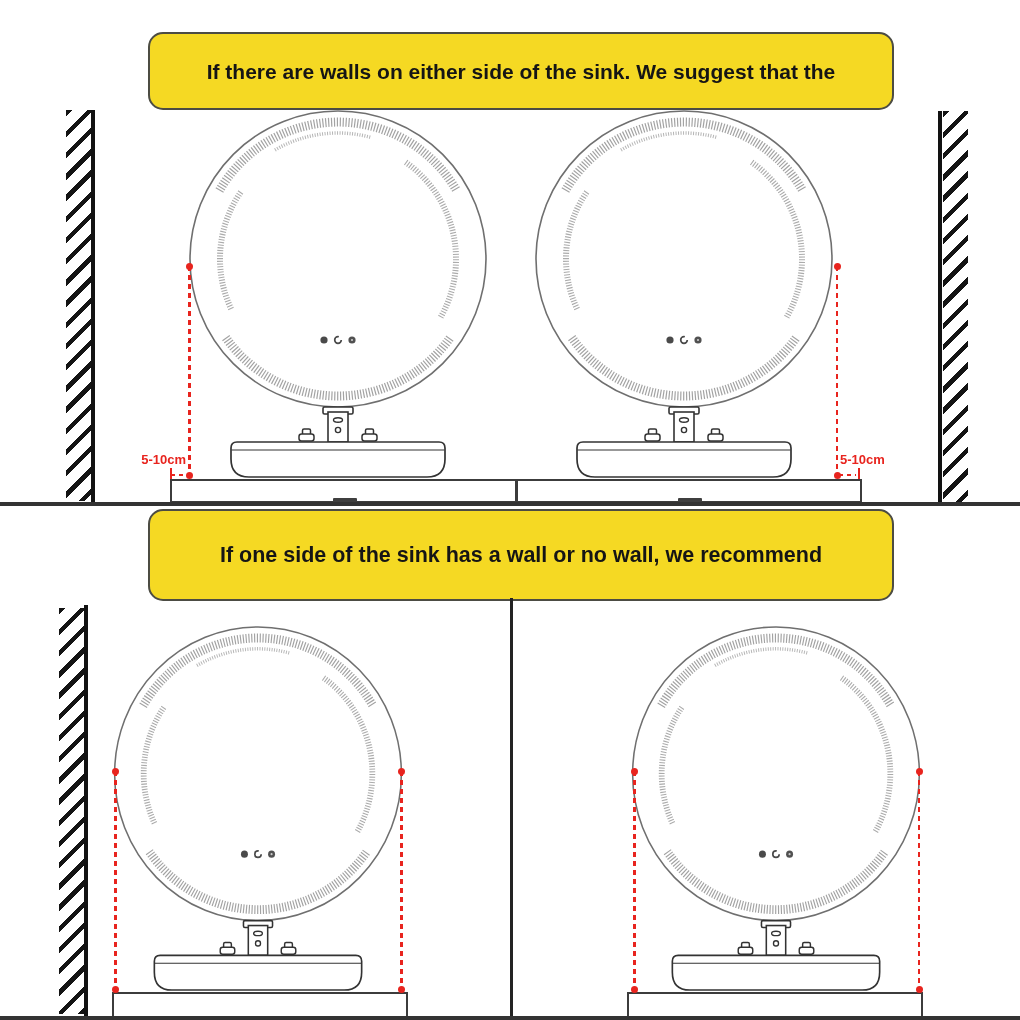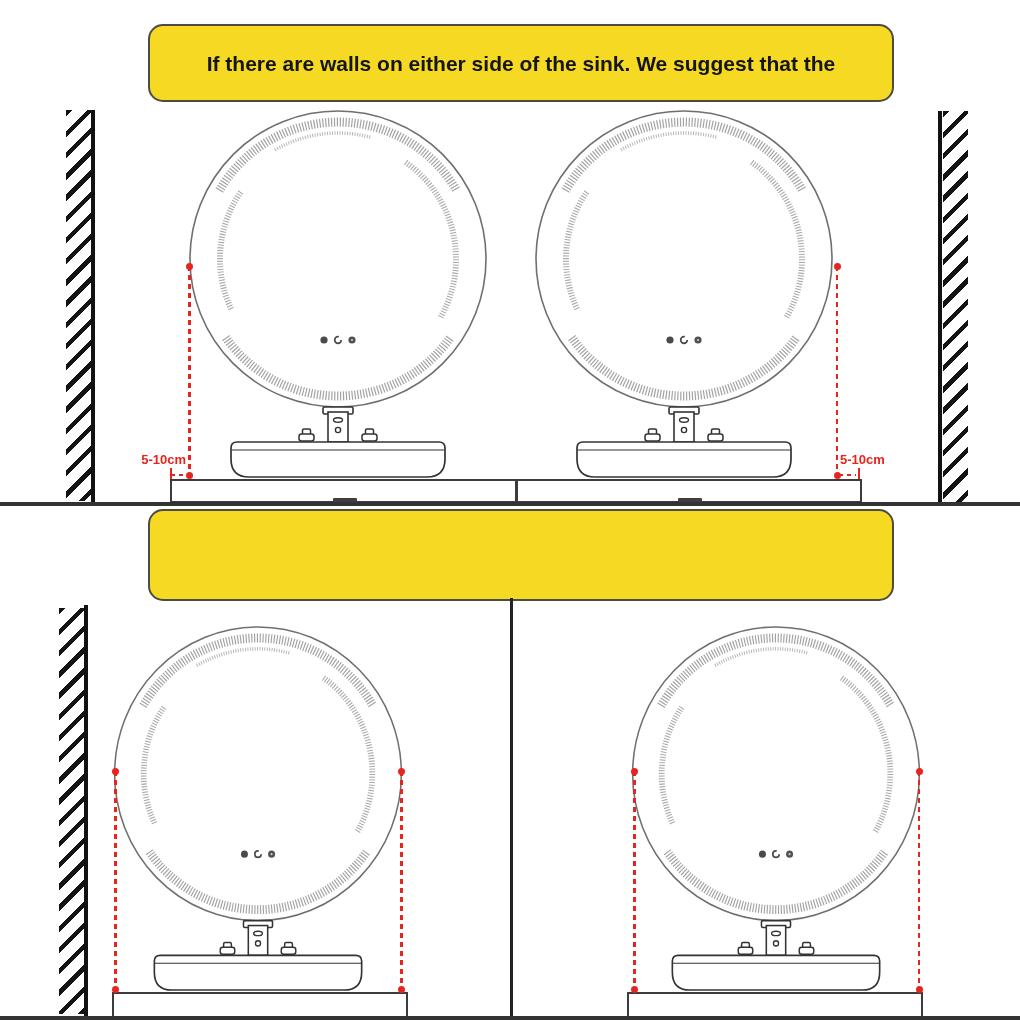--- a/index.html
+++ b/index.html
@@ -7,21 +7,21 @@
     position:relative;width:1020px;height:1020px;overflow:hidden;
     background:#ffffff;font-family:"Liberation Sans", sans-serif;
   }
   
   .banner{
     position:absolute;left:148px;width:742px;
     background:#F5D923;border:2.5px solid #4C4C43;border-radius:15px;
     display:flex;flex-direction:column;justify-content:center;align-items:center;
     text-align:center;color:#151515;font-weight:bold;
   }
-  .banner-top{top:24px;height:74px;font-size:21px;line-height:33px;}
+  .banner-top{top:32px;height:74px;font-size:21px;line-height:33px;}
   .banner-bottom{top:509px;height:88px;font-size:21.5px;line-height:37px;}
   
   .wall-line{position:absolute;background:#121212;}
   .hatch{
     position:absolute;
     background:repeating-linear-gradient(135deg,#141414 0px,#141414 4.5px,transparent 4.5px,transparent 15px);
   }
   
   .floor{position:absolute;left:0;width:1020px;background:#333333;}
   .vdivider{position:absolute;background:#232323;}
@@ -108,20 +108,21 @@
   <div class="m-label" style="left:140px;top:453px;width:46px;text-align:right;">5-10cm</div>
 
   <div class="m-vline" style="left:835.8px;top:266px;height:209px;"></div>
   <div class="m-dot" style="left:833.5px;top:262.5px;"></div>
   <div class="m-dot" style="left:833.5px;top:471.5px;"></div>
   <div class="m-hline" style="left:839px;top:473.8px;width:17px;"></div>
   <div class="m-tick" style="left:857.6px;top:468px;"></div>
   <div class="m-label" style="left:840px;top:453px;width:50px;text-align:left;">5-10cm</div>
 
   <div class="banner banner-bottom">
+    <div>If one side of the sink has a wall or no wall, we recommend</div>
   </div>
 
   <div class="vdivider" style="left:510px;top:598px;width:3px;height:419px;"></div>
 
   <div class="hatch" style="left:59px;top:608px;width:25px;height:406px;"></div>
   <div class="wall-line" style="left:84px;top:605px;width:4px;height:412px;"></div>
 
   <svg class="unit" style="left:103px;top:625px;" width="310" height="367" viewBox="0 0 320 370" preserveAspectRatio="none">
       <use href="#mirror-unit"></use>
     </svg>

